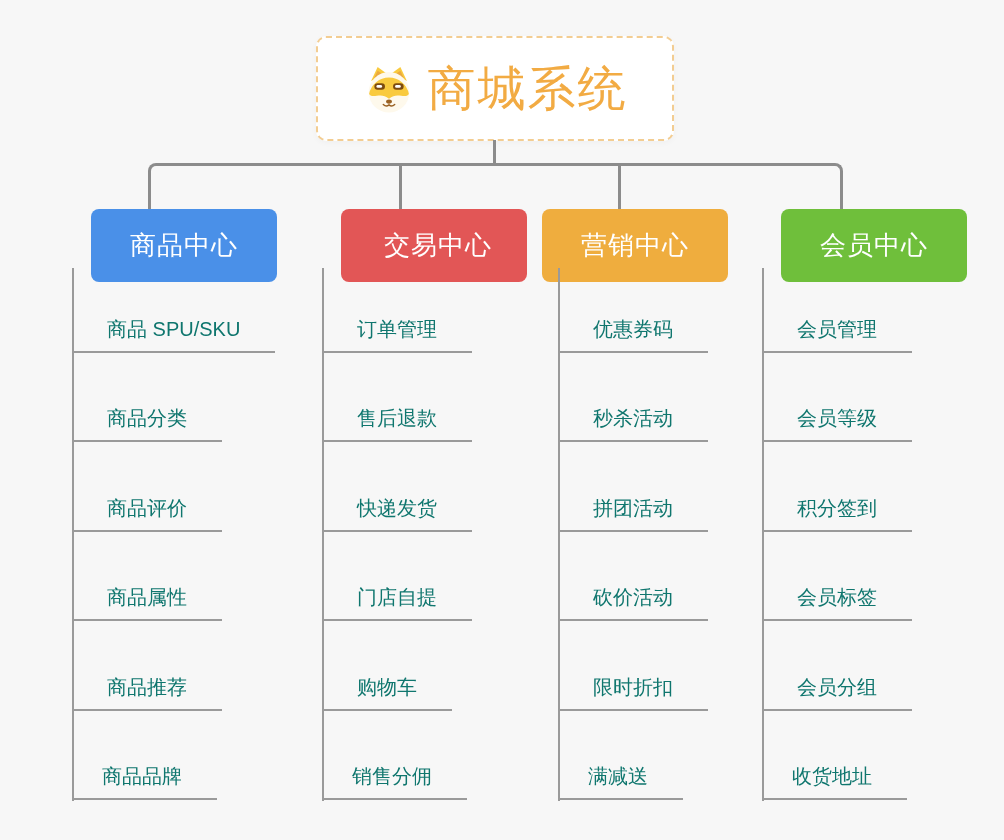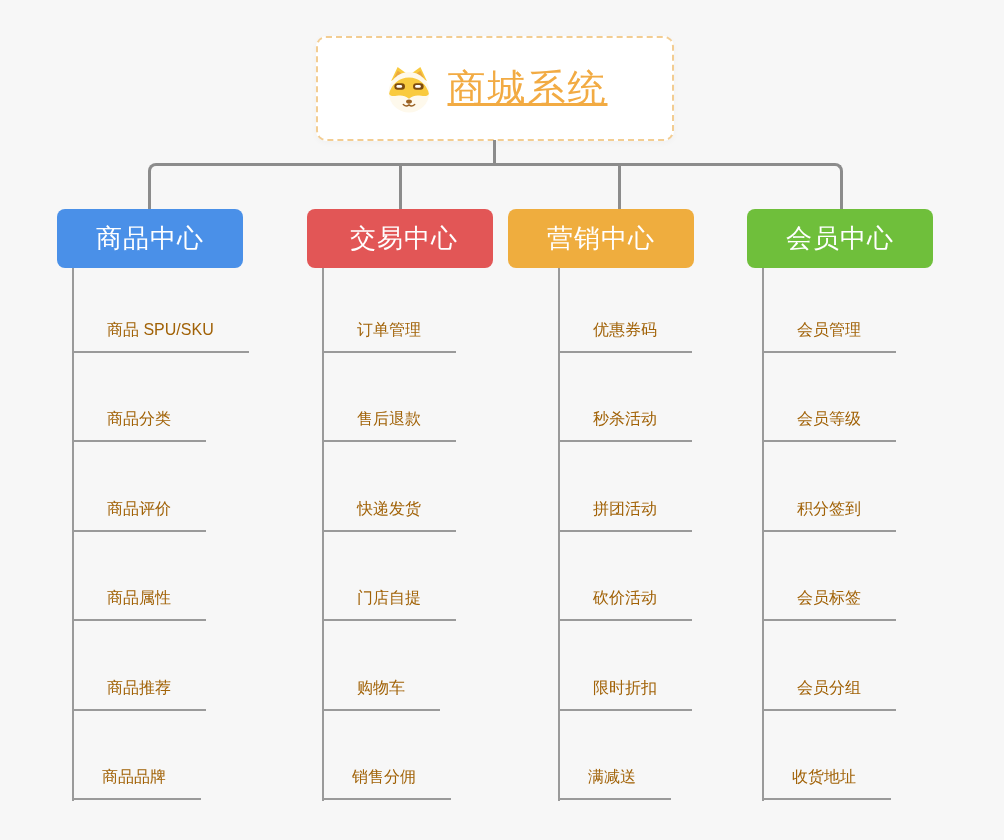--- a/index.html
+++ b/index.html
@@ -13,63 +13,63 @@
 
   
   .root-node {
     position: absolute; left: 316px; top: 36px; width: 358px; height: 105px;
     background: #FFFFFF;
     border: 2px dashed #F3CD92;
     border-radius: 10px;
     display: flex; align-items: center; justify-content: center; gap: 13px;
     box-shadow: 0 2px 6px rgba(0,0,0,0.03);
   }
-  .root-title { font-size: 38px; letter-spacing: 2px; text-decoration: underline; }
+  .root-title { font-size: 48px; letter-spacing: 2px; }
   .root-icon { width: 52px; height: 52px; display: block; }
 
   
   .conn { position: absolute; background: #8C8C8C; }
   .root-stem { left: 493px; top: 140px; width: 3px; height: 26px; }
   .rail {
     position: absolute; left: 148px; top: 163px; width: 695px; height: 47px;
     border-top: 3px solid #8C8C8C;
     border-left: 3px solid #8C8C8C;
     border-right: 3px solid #8C8C8C;
     border-radius: 8px 8px 0 0;
   }
   .drop-2 { left: 399px; top: 166px; width: 3px; height: 44px; }
   .drop-3 { left: 618px; top: 166px; width: 3px; height: 44px; }
 
   
   .branch-box {
-    position: absolute; top: 209px; width: 186px; height: 59px;
+    position: absolute; top: 209px; width: 186px; height: 73px;
     border-radius: 8px;
     display: flex; align-items: center; justify-content: center;
-    color: #FFFFFF; font-size: 26px; letter-spacing: 1px;
+    color: #FFFFFF; font-size: 26px; letter-spacing: 1px; margin-left: 34px;
   }
   .branch-1 { left: 57px; }
   .branch-2 { left: 307px; }
   .branch-3 { left: 508px; align-items: center; }
   .branch-4 { left: 747px; }
 
   
   .leaf-col {
     position: absolute; top: 268px; height: 533px; width: 250px;
     border-left: 2px solid #9A9A9A;
   }
   .col-1 { left: 72px; }
   .col-2 { left: 322px; }
   .col-3 { left: 542px; margin-left: 16px; }
   .col-4 { left: 762px; }
 
   .leaf {
     position: absolute; left: 0;
     padding: 0 35px 6px 33px;
     border-bottom: 2px solid #9A9A9A;
-    font-size: 16px; line-height: 31px; color: #a16207;
+    font-size: 20px; line-height: 31px; color: #0f766e;
     white-space: nowrap;
   }
   .leaf:nth-child(1) { top: 46px; }
   .leaf:nth-child(2) { top: 135px; }
   .leaf:nth-child(3) { top: 225px; }
   .leaf:nth-child(4) { top: 314px; }
   .leaf:nth-child(5) { top: 404px; }
   .leaf:nth-child(6) { top: 493px; padding-left: 28px; }
 </style>
 </head>

